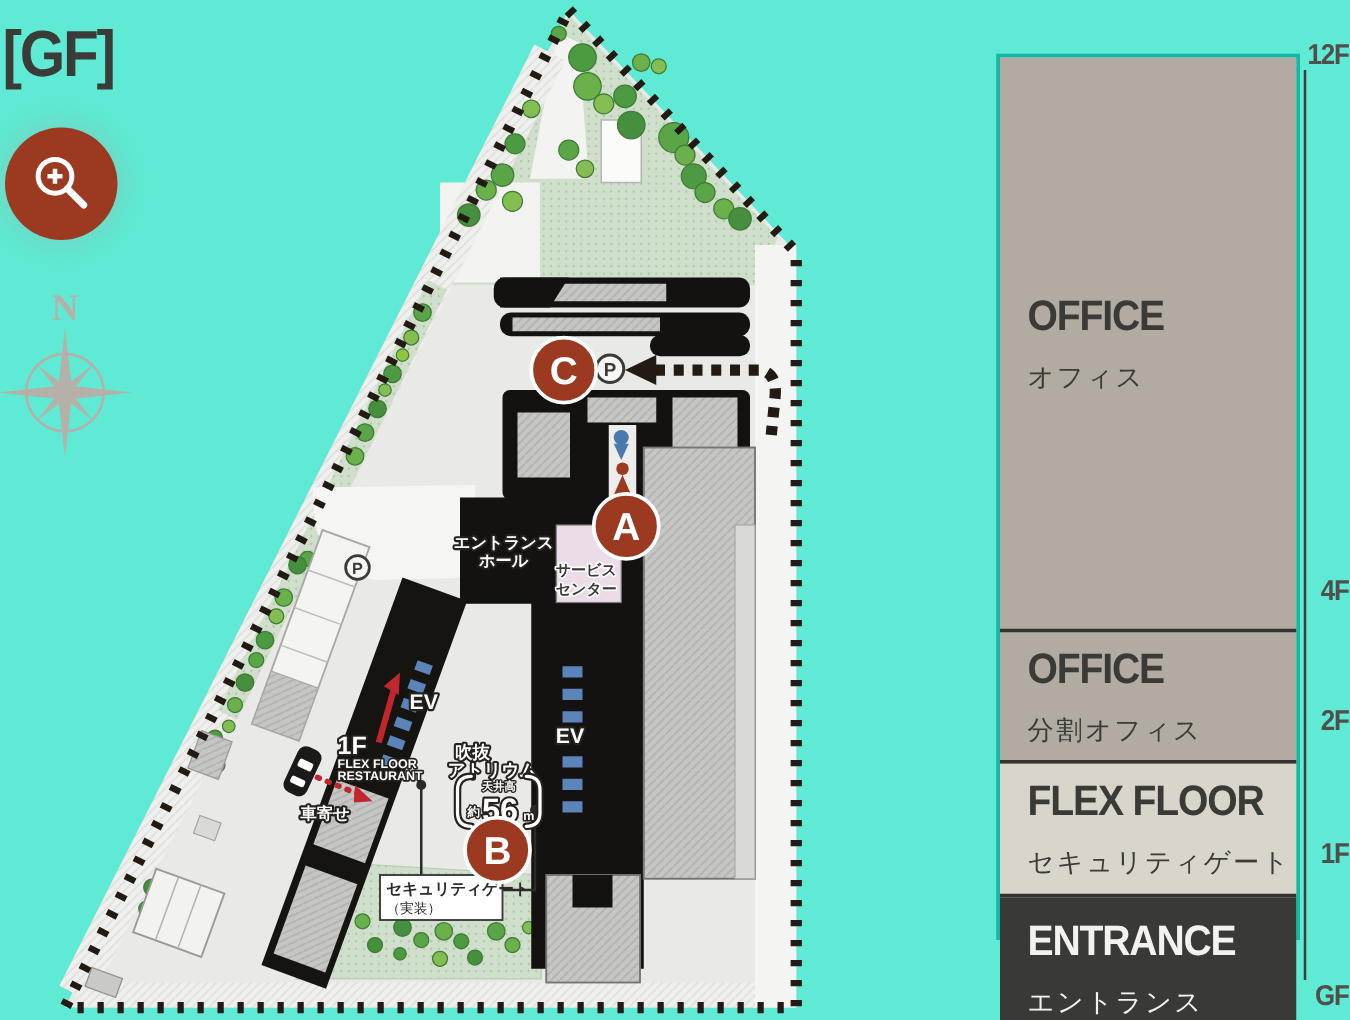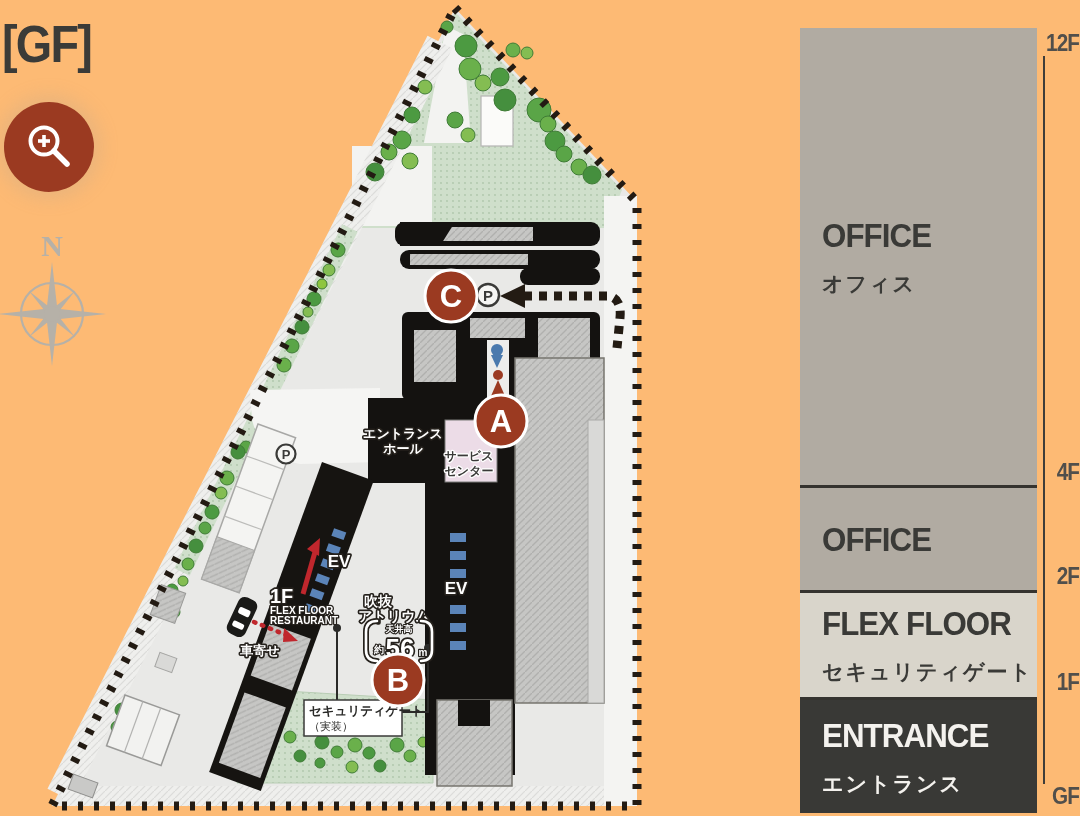--- a/index.html
+++ b/index.html
@@ -1,38 +1,38 @@
 <!DOCTYPE html>
 <html><head>
 <meta charset="utf-8">
 <style>
   html,body{margin:0;padding:0;background:#000;}
-  .stage{position:relative;width:1080px;height:816px;background:#fdba74;overflow:hidden;
+  .stage{position:relative;width:1080px;height:816px;background:#5eead4;overflow:hidden;
          font-family:"Liberation Sans","DejaVu Sans",sans-serif;}
   
   .page-title{position:absolute;left:2px;top:14px;font-size:52px;font-weight:900;
               color:#3b3b38;letter-spacing:-2px;transform:scaleX(.9);transform-origin:left top;}
   
   .zoom-btn{position:absolute;left:4px;top:102px;width:90px;height:90px;border-radius:50%;
             background:#9b3a21;box-shadow:0 0 18px 7px rgba(170,160,150,.22);cursor:pointer;}
   .zoom-btn svg{position:absolute;left:20px;top:20px;}
   
   .compass{position:absolute;left:-8px;top:224px;}
   
-  .sidebar{position:absolute;left:797px;top:25px;width:243px;height:709px;
-           border:3px solid #fdba74;box-sizing:border-box;}
+  .sidebar{position:absolute;left:797px;top:43px;width:243px;height:709px;
+           border:3px solid #14b8a6;box-sizing:border-box;}
   .floor-block{box-sizing:border-box;display:flex;flex-direction:column;justify-content:center;
                padding-left:22px;border-bottom:3px solid #35332f;}
   .floor-block:last-child{border-bottom:none;}
   .fb-1{height:460px;background:#b1aba2;}
   .fb-2{height:105px;background:#b1aba2;}
   .fb-3{height:107px;background:#d9d5cb;}
   .fb-4{height:113px;background:#393936;}
   .floor-en{font-size:34px;font-weight:900;color:#3a3a37;letter-spacing:-1px;transform:scaleX(.92);transform-origin:left;}
-  .floor-ja{font-size:21px;font-weight:700;color:#3a3a37;margin-top:15px;letter-spacing:2px;}
+  .floor-ja{font-size:21px;font-weight:400;color:#3a3a37;margin-top:15px;letter-spacing:2px;}
   .fb-4 .floor-en,.fb-4 .floor-ja{color:#f4f2ee;}
   .scale-line{position:absolute;left:1043px;top:56px;width:2px;height:728px;background:#3f3d39;}
   .scale-label{position:absolute;width:37px;text-align:right;font-size:23px;font-weight:800;
                color:#514f4b;letter-spacing:-1px;transform:scaleX(.9);transform-origin:right;}
   .sl-12f{left:1042px;top:30px;}
   .sl-4f{left:1042px;top:459px;}
   .sl-2f{left:1042px;top:563px;}
   .sl-1f{left:1042px;top:669px;}
   .sl-gf{left:1042px;top:783px;}
   .map-svg{position:absolute;left:0;top:0;}
@@ -333,20 +333,21 @@
     </g>
   </svg>
 
   <div class="sidebar">
     <div class="floor-block fb-1">
       <div class="floor-en">OFFICE</div>
       <div class="floor-ja">オフィス</div>
     </div>
     <div class="floor-block fb-2">
       <div class="floor-en">OFFICE</div>
+      <div class="floor-ja">分割オフィス</div>
     </div>
     <div class="floor-block fb-3">
       <div class="floor-en">FLEX FLOOR</div>
       <div class="floor-ja">セキュリティゲート</div>
     </div>
     <div class="floor-block fb-4">
       <div class="floor-en">ENTRANCE</div>
       <div class="floor-ja">エントランス</div>
     </div>
   </div>

